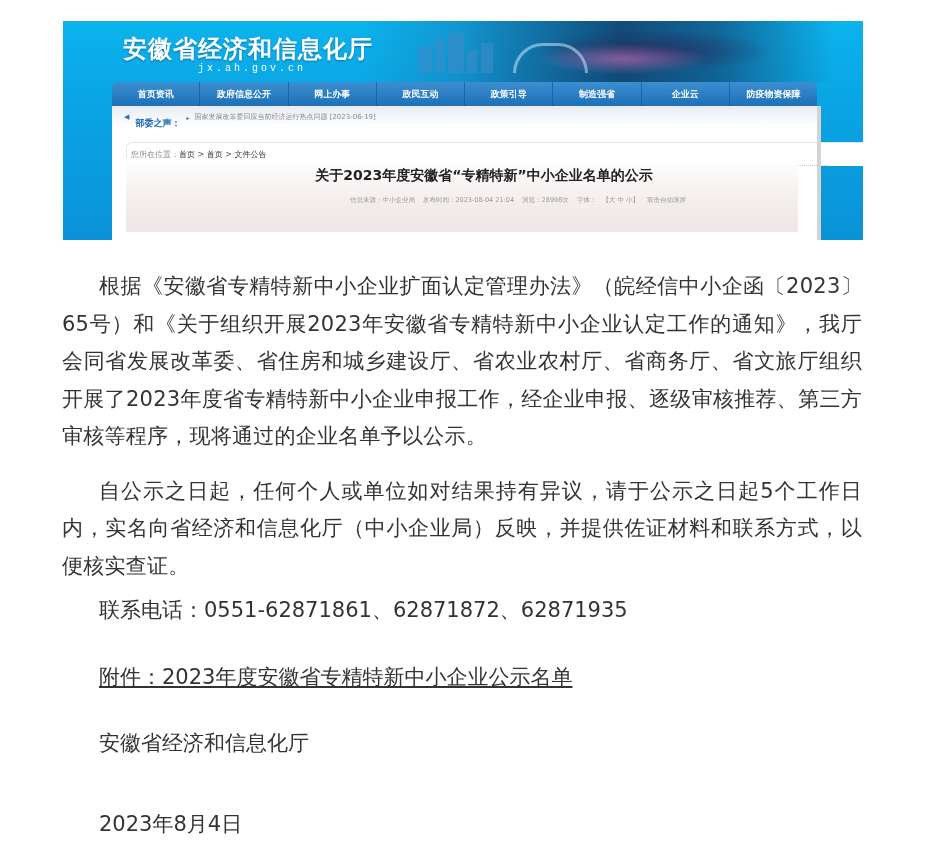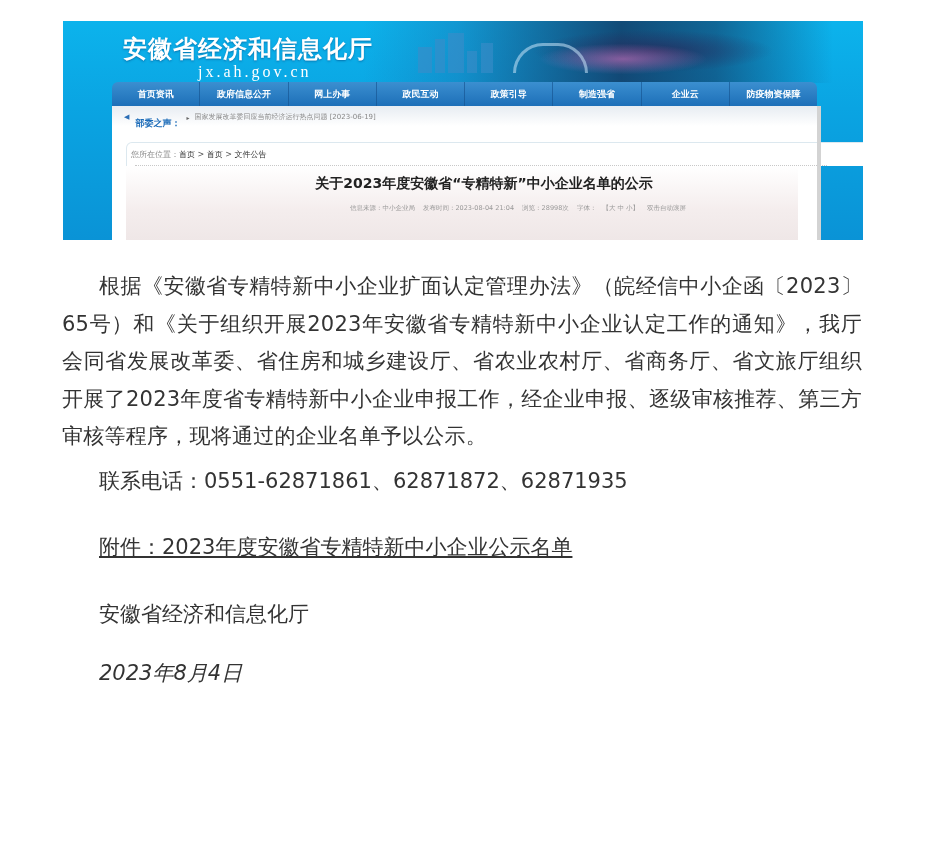--- a/index.html
+++ b/index.html
@@ -46,24 +46,24 @@
       font-weight: bold;
       color: #ffffff;
       letter-spacing: 1px;
       text-shadow: 0 1px 2px rgba(0,60,120,0.5);
       font-family: "DejaVu Sans", sans-serif;
     }
     .site-url {
       position: absolute;
       left: 135px;
       top: 42px;
-      font-size: 16px;
+      font-size: 10px;
       color: #ffffff;
       letter-spacing: 3px;
-      font-family: Liberation Serif, serif;
+      font-family: Liberation Mono, monospace;
     }
     .nav {
       position: absolute;
       left: 49px;
       top: 61px;
       width: 705px;
       height: 24px;
       background: linear-gradient(180deg, #3b8fd0 0%, #1d6fb8 100%);
       border-radius: 6px 6px 0 0;
       display: flex;
@@ -133,21 +133,21 @@
     .dotted {
       position: absolute;
       left: 8px;
       right: 50px;
       bottom: 0;
       border-bottom: 1px dotted #c8c8c8;
     }
     .title-box {
       position: absolute;
       left: 14px;
-      top: 60px;
+      top: 52px;
       width: 672px;
       height: 74px;
       background: linear-gradient(180deg, #ffffff 0%, #f4eded 60%, #efe7e7 100%);
     }
     .article-title {
       position: absolute;
       left: 0;
       right: 0;
       top: 9px;
       text-align: center;
@@ -188,21 +188,21 @@
       letter-spacing: 0.25px;
     }
     .para.p2 { margin-top: 17px; }
     .line {
       padding-left: 37px;
       white-space: nowrap;
     }
     .line.contact { margin-top: 7px; }
     .line.attach { margin-top: 29px; text-decoration: underline; }
     .line.org { margin-top: 29px; }
-    .line.date { margin-top: 22px; font-style: italic; }
+    .line.date { margin-top: 43px; }
   </style>
 </head>
 <body>
 
 <div class="shot">
   <div class="skyline">
     <div class="bld" style="left:55px;width:14px;height:26px;"></div>
     <div class="bld" style="left:72px;width:10px;height:34px;"></div>
     <div class="bld" style="left:85px;width:16px;height:40px;"></div>
     <div class="bld" style="left:104px;width:10px;height:22px;"></div>
@@ -249,17 +249,18 @@
         <span>双击自动滚屏</span>
       </div>
     </div>
   </div>
 
   <div class="sidebar-strip"></div>
 </div>
 
 <div class="body-text">
   <p class="para p1">根据《安徽省专精特新中小企业扩面认定管理办法》（皖经信中小企函〔2023〕65号）和《关于组织开展2023年安徽省专精特新中小企业认定工作的通知》，我厅会同省发展改革委、省住房和城乡建设厅、省农业农村厅、省商务厅、省文旅厅组织开展了2023年度省专精特新中小企业申报工作，经企业申报、逐级审核推荐、第三方审核等程序，现将通过的企业名单予以公示。</p>
+  <p class="para p2">自公示之日起，任何个人或单位如对结果持有异议，请于公示之日起5个工作日内，实名向省经济和信息化厅（中小企业局）反映，并提供佐证材料和联系方式，以便核实查证。</p>
   <div class="line contact">联系电话：0551-62871861、62871872、62871935</div>
   <div class="line attach">附件：2023年度安徽省专精特新中小企业公示名单</div>
   <div class="line org">安徽省经济和信息化厅</div>
   <div class="line date">2023年8月4日</div>
 </div>
 
 </body></html>

